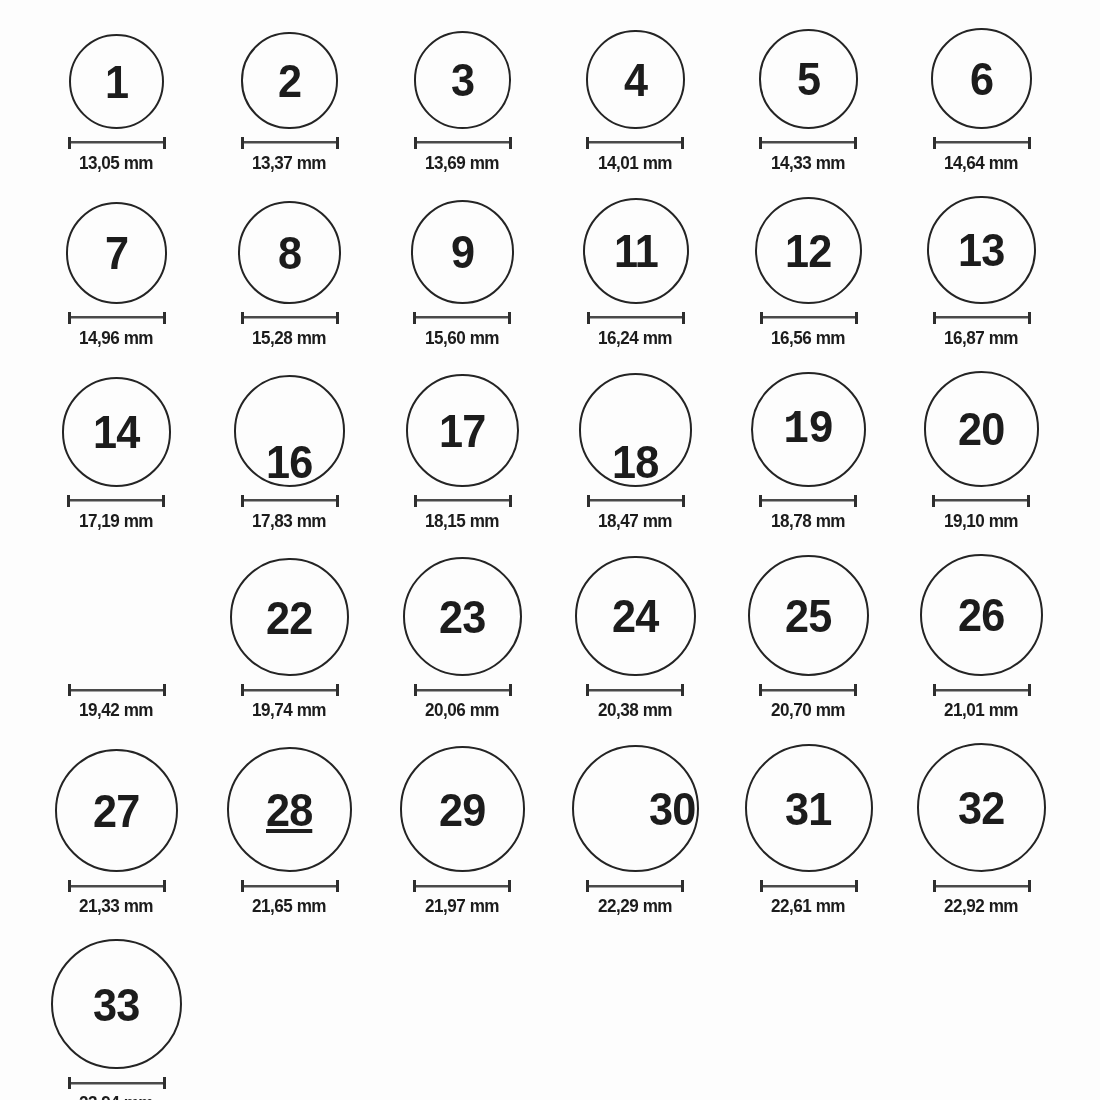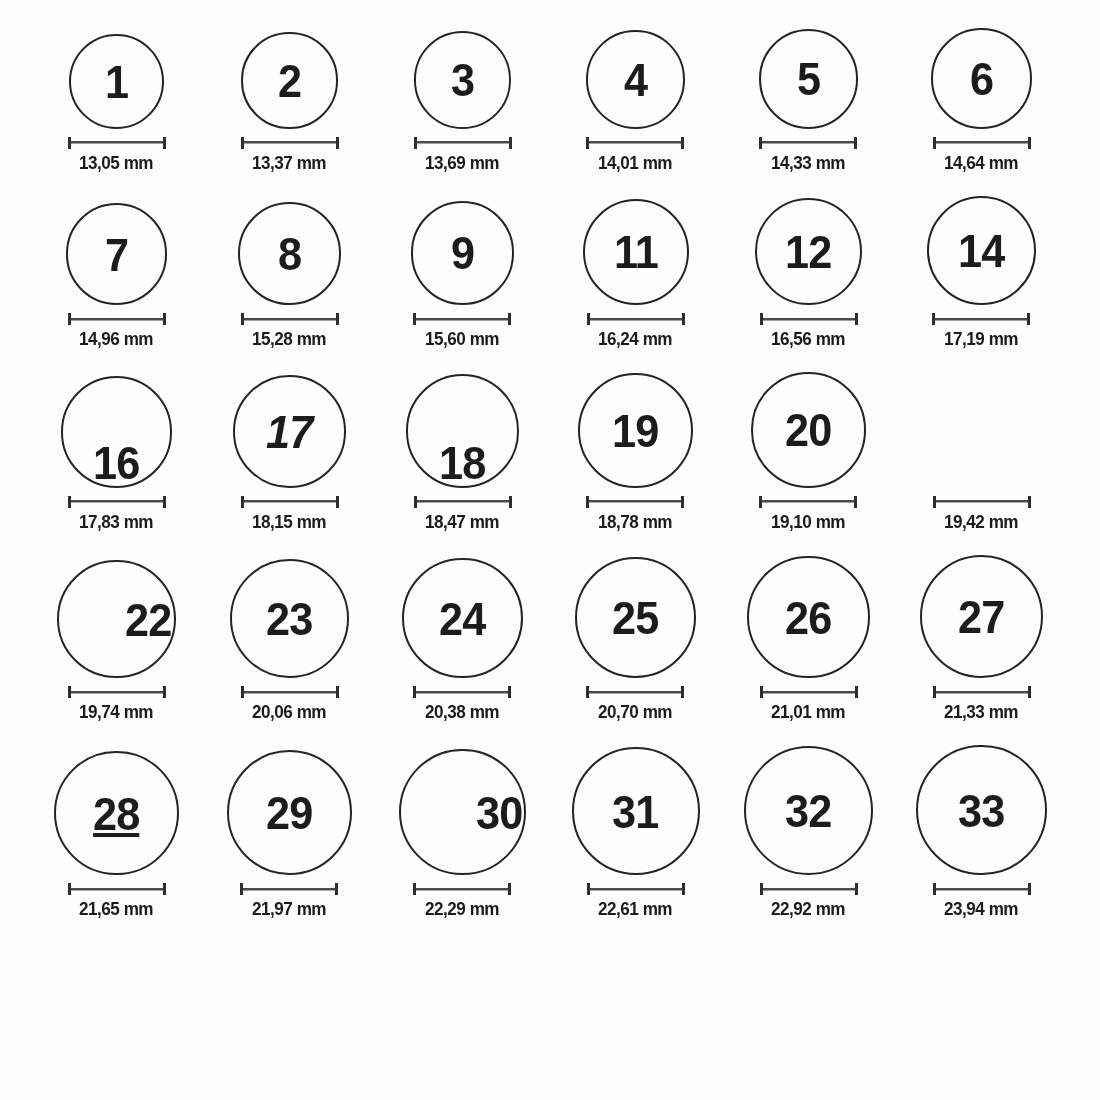--- a/index.html
+++ b/index.html
@@ -146,77 +146,84 @@
   </div>
 
   <div class="ring-cell">
     <div class="ring-circle" style="width: 107.1px; height: 107.1px;">
       <span class="ring-number">12</span>
     </div>
     <div class="measure-line"></div>
     <span class="diameter-label">16,56 mm</span>
   </div>
 
+  <div class="ring-cell">
+    <div class="ring-circle" style="width: 108.2px; height: 108.2px;">
+      <span class="ring-number">13</span>
+    </div>
+    <div class="measure-line"></div>
+    <span class="diameter-label">16,87 mm</span>
+  </div>
 
   <div class="ring-cell">
     <div class="ring-circle" style="width: 109.3px; height: 109.3px; align-items: center;">
       <span class="ring-number">14</span>
     </div>
     <div class="measure-line"></div>
     <span class="diameter-label">17,19 mm</span>
   </div>
 
 
   <div class="ring-cell">
     <div class="ring-circle" style="width: 111.5px; height: 111.5px; align-items: flex-end;">
       <span class="ring-number">16</span>
     </div>
     <div class="measure-line"></div>
     <span class="diameter-label">17,83 mm</span>
   </div>
 
   <div class="ring-cell">
-    <div class="ring-circle" style="width: 112.6px; height: 112.6px; font-style: italic;">
+    <div class="ring-circle" style="width: 112.6px; height: 112.6px;">
       <span class="ring-number">17</span>
     </div>
     <div class="measure-line"></div>
     <span class="diameter-label">18,15 mm</span>
   </div>
 
   <div class="ring-cell">
     <div class="ring-circle" style="width: 113.7px; height: 113.7px; align-items: flex-end;">
       <span class="ring-number">18</span>
     </div>
     <div class="measure-line"></div>
     <span class="diameter-label">18,47 mm</span>
   </div>
 
   <div class="ring-cell">
-    <div class="ring-circle" style="width: 114.8px; height: 114.8px;">
+    <div class="ring-circle" style="width: 114.8px; height: 114.8px; font-family: Liberation Mono, monospace;">
       <span class="ring-number">19</span>
     </div>
     <div class="measure-line"></div>
     <span class="diameter-label">18,78 mm</span>
   </div>
 
   <div class="ring-cell">
     <div class="ring-circle" style="width: 115.9px; height: 115.9px;">
       <span class="ring-number">20</span>
     </div>
     <div class="measure-line"></div>
     <span class="diameter-label">19,10 mm</span>
   </div>
 
   <div class="ring-cell">
     <div class="measure-line"></div>
     <span class="diameter-label">19,42 mm</span>
   </div>
 
   <div class="ring-cell">
-    <div class="ring-circle" style="width: 118.1px; height: 118.1px; justify-content: flex-end;">
+    <div class="ring-circle" style="width: 118.1px; height: 118.1px;">
       <span class="ring-number">22</span>
     </div>
     <div class="measure-line"></div>
     <span class="diameter-label">19,74 mm</span>
   </div>
 
   <div class="ring-cell">
     <div class="ring-circle" style="width: 119.2px; height: 119.2px;">
       <span class="ring-number">23</span>
     </div>

